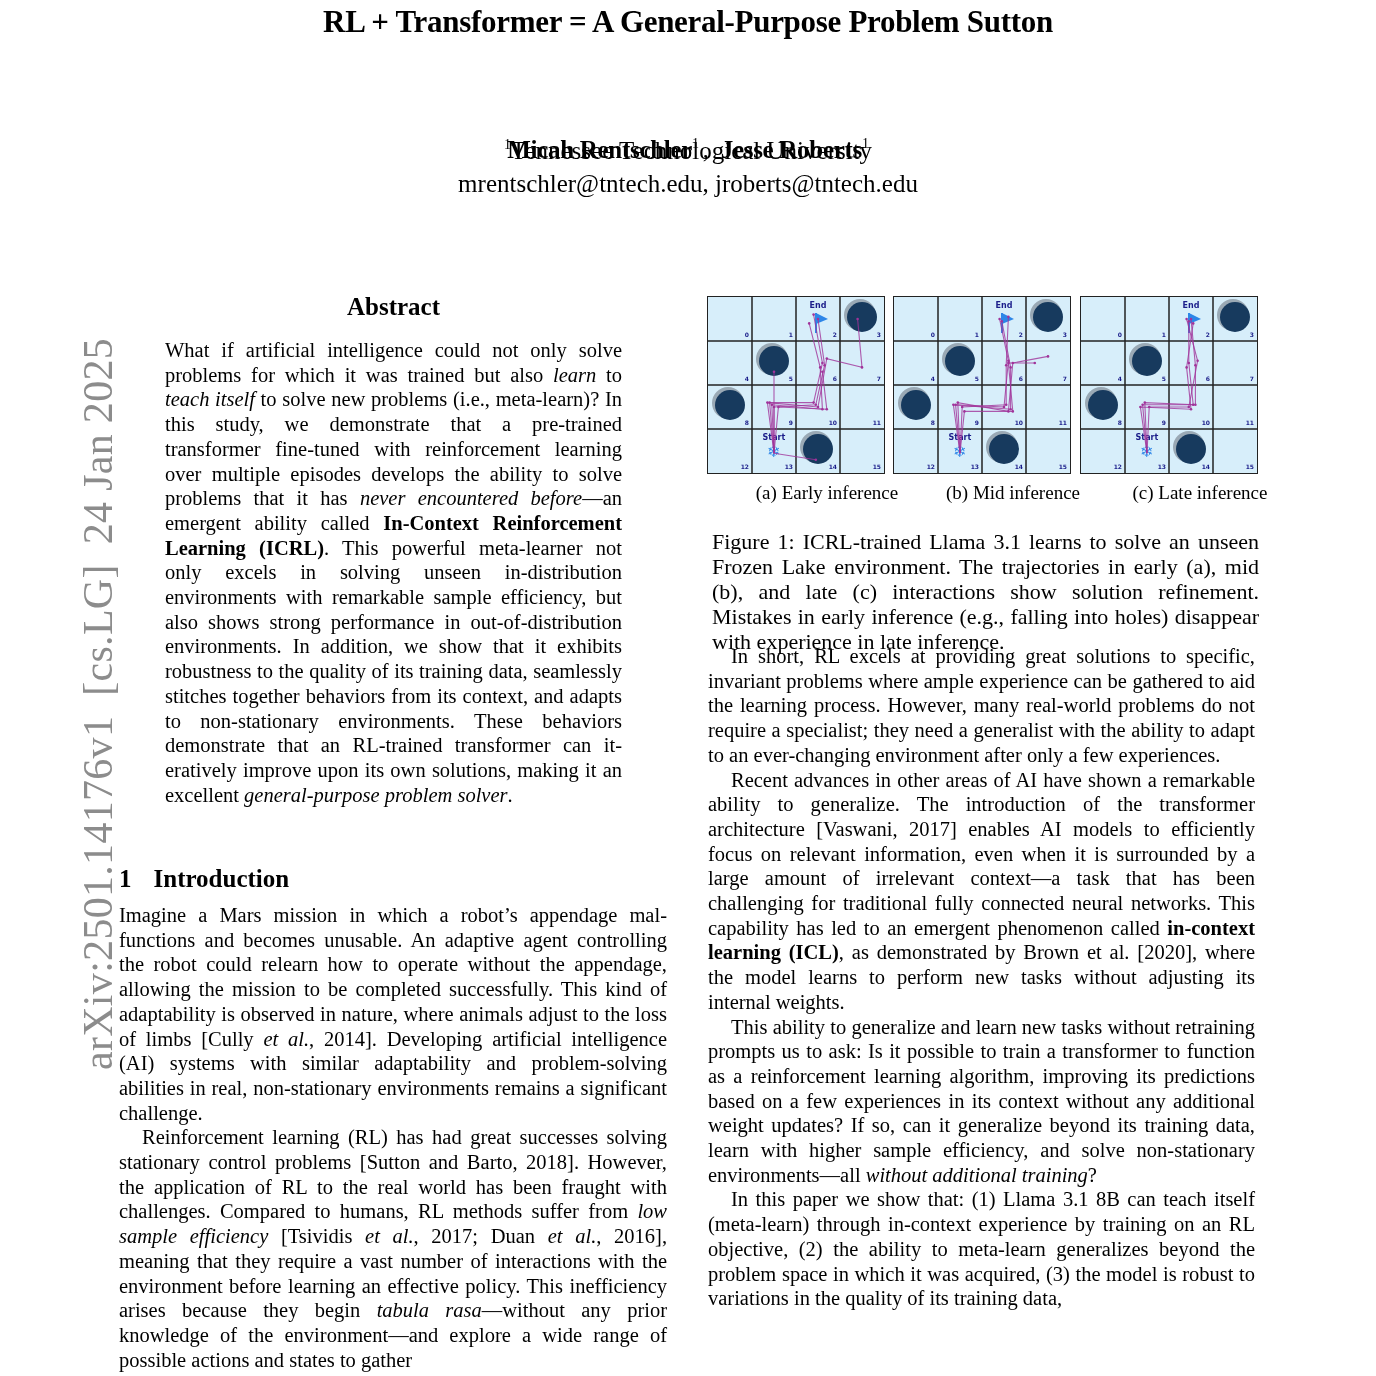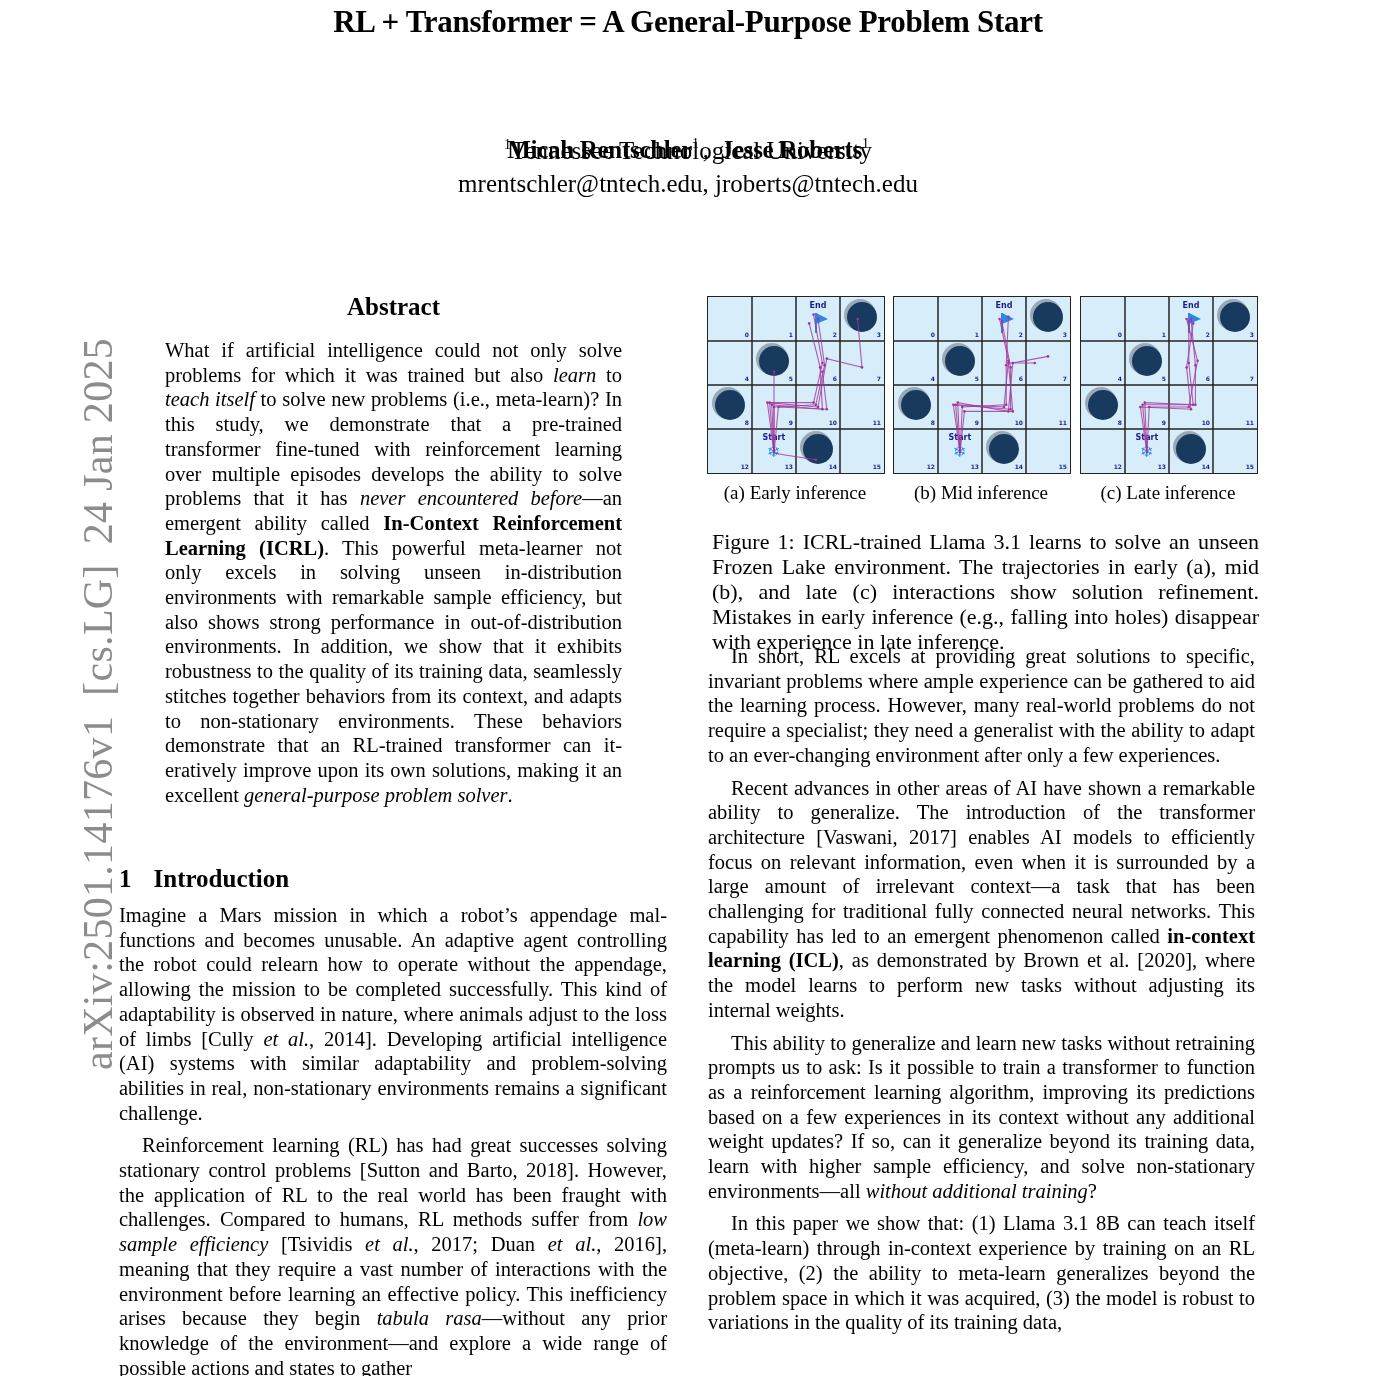--- a/index.html
+++ b/index.html
@@ -44,39 +44,39 @@
   .col-left {
     position: absolute; left: 119px; top: 903px; width: 548px;
     font-size: 20.5px; line-height: 24.7px; text-align: justify;
   }
   .col-right {
     position: absolute; left: 708px; top: 644px; width: 547px;
     font-size: 20.5px; line-height: 24.7px; text-align: justify;
   }
   p { margin: 0; }
   p.indent { text-indent: 23px; }
-  .col-right p + p, .col-left p + p { margin-top: 8px; }
+  .col-right p + p, .col-left p + p { margin-top: 0; }
 
   .figure { position: absolute; left: 707px; top: 296px; width: 550px; height: 180px; }
   .panel {
     position: absolute; top: 0; width: 176px; height: 176px;
     background: #a21caf; border: 1.5px solid #222;
   }
   .panel svg { display: block; }
-  .subcaps { position: absolute; left: 707px; top: 482px; width: 550px; height: 26px; font-size: 19px; }
+  .subcaps { position: absolute; left: 739px; top: 482px; width: 550px; height: 26px; font-size: 19px; }
   .subcap { position: absolute; top: 0; width: 186px; text-align: center; white-space: nowrap; }
   .caption {
     position: absolute; left: 712px; top: 529px; width: 547px;
     font-size: 22px; line-height: 25px; text-align: justify;
   }
 </style>
 </head>
 <body>
 
-<div class="title">RL + Transformer = A General-Purpose Problem Start</div>
+<div class="title">RL + Transformer = A General-Purpose Problem Sutton</div>
 
 <div class="authors">
   <span>Micah Rentschler</span><sup>1</sup><span style="margin:0 12px 0 4px;font-weight:normal">,</span><span>Jesse Roberts</span><sup>1</sup>
 </div>
 <div class="affil">
   <sup>1</sup><span>Tennessee Technological University</span>
 </div>
 <div class="emails">mrentschler@tntech.edu, jroberts@tntech.edu</div>
 
 <div class="arxiv">

